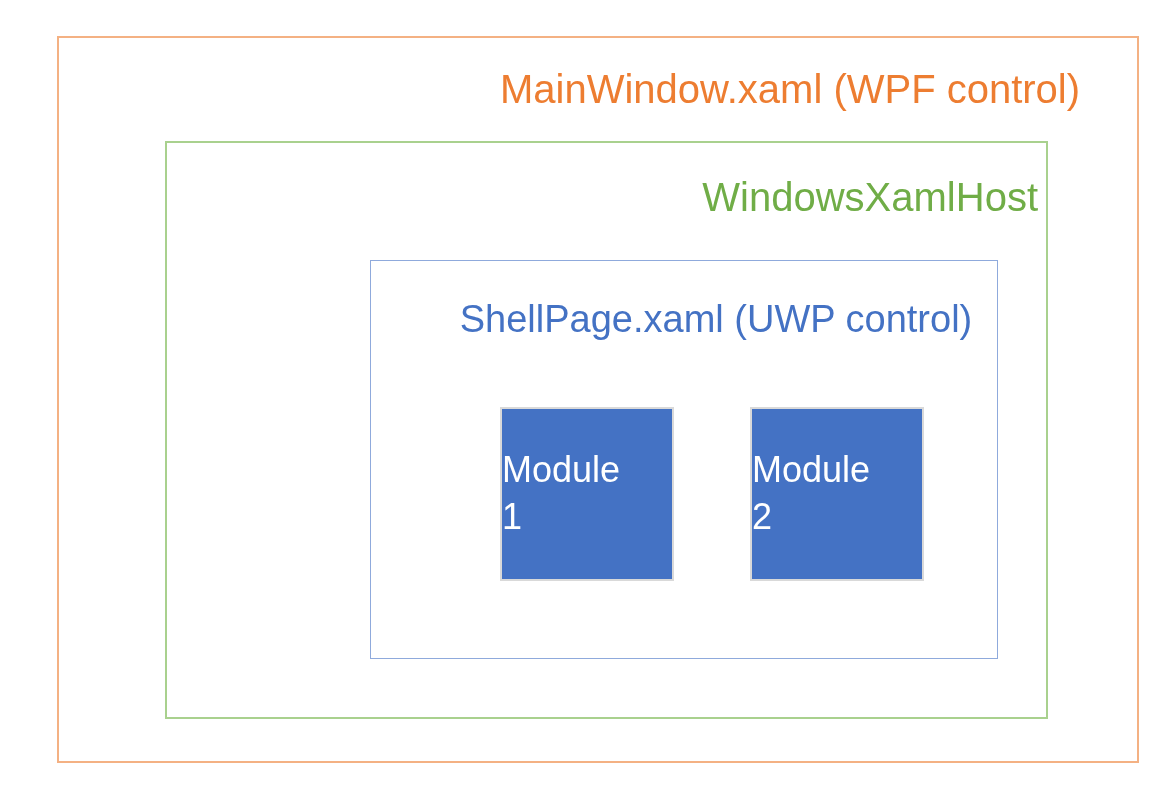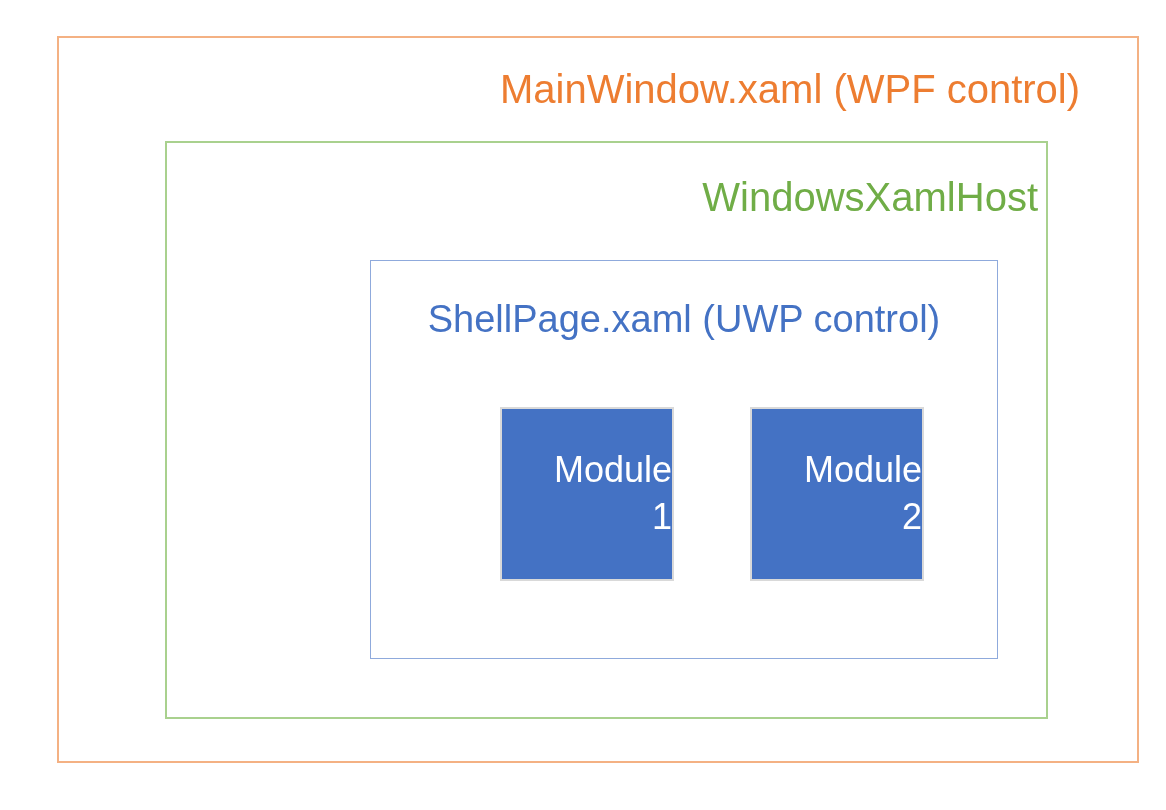--- a/index.html
+++ b/index.html
@@ -54,30 +54,31 @@
     left: 560px; top: 174px; width: 478px;
     text-align: right;
     font-size: 40px;
     color: #70AD47;
   }
   .label-shell {
     left: 372px; top: 298px; width: 624px;
     text-align: center;
     font-size: 38px;
     color: #4472C4;
+    padding-left: 32px;
   }
   .module {
     position: absolute;
     box-sizing: border-box;
     width: 174px; height: 174px;
     background: #4472C4;
     border: 2px solid #D9D9D9;
     display: flex;
     flex-direction: column;
-    align-items: flex-end;
+    align-items: flex-start;
     justify-content: center;
     color: #ffffff;
     font-size: 36px;
     line-height: 1.3;
     text-align: center;
   }
   .module-1 { left: 500px; top: 407px; }
   .module-2 { left: 750px; top: 407px; }
 </style>
 </head>

